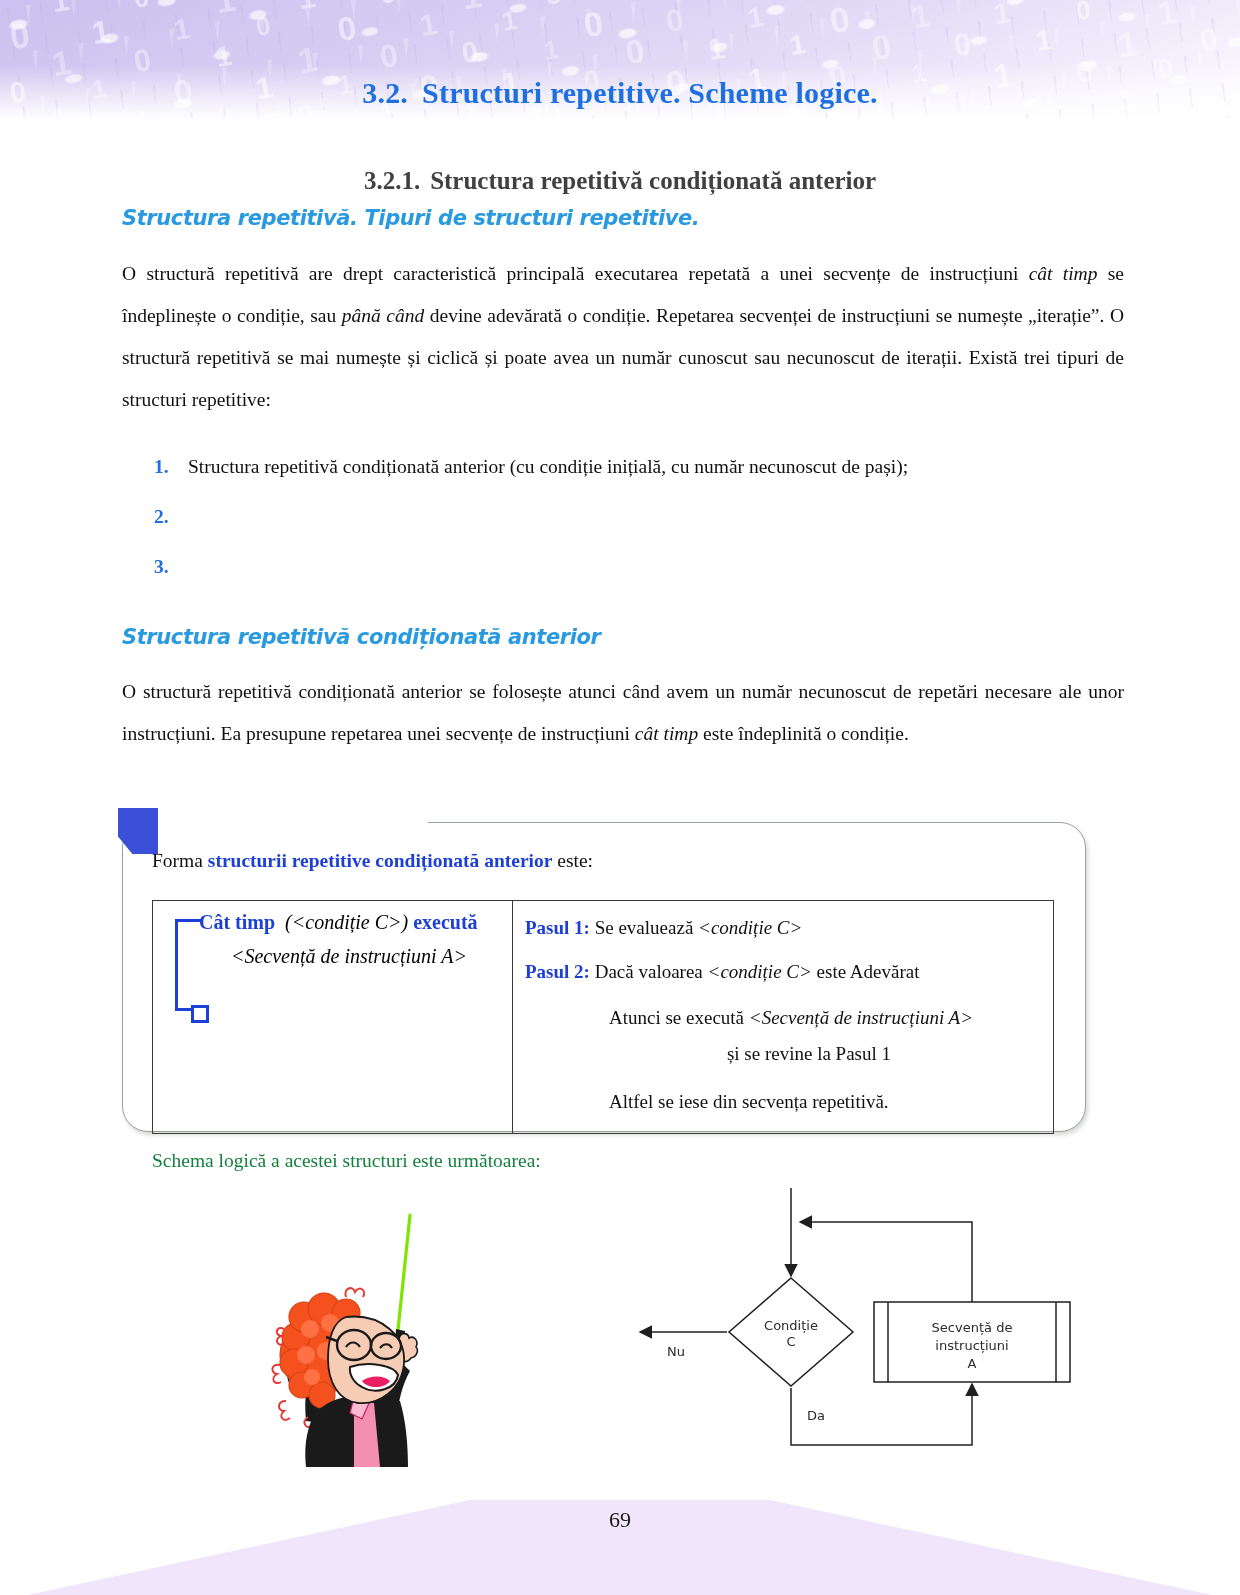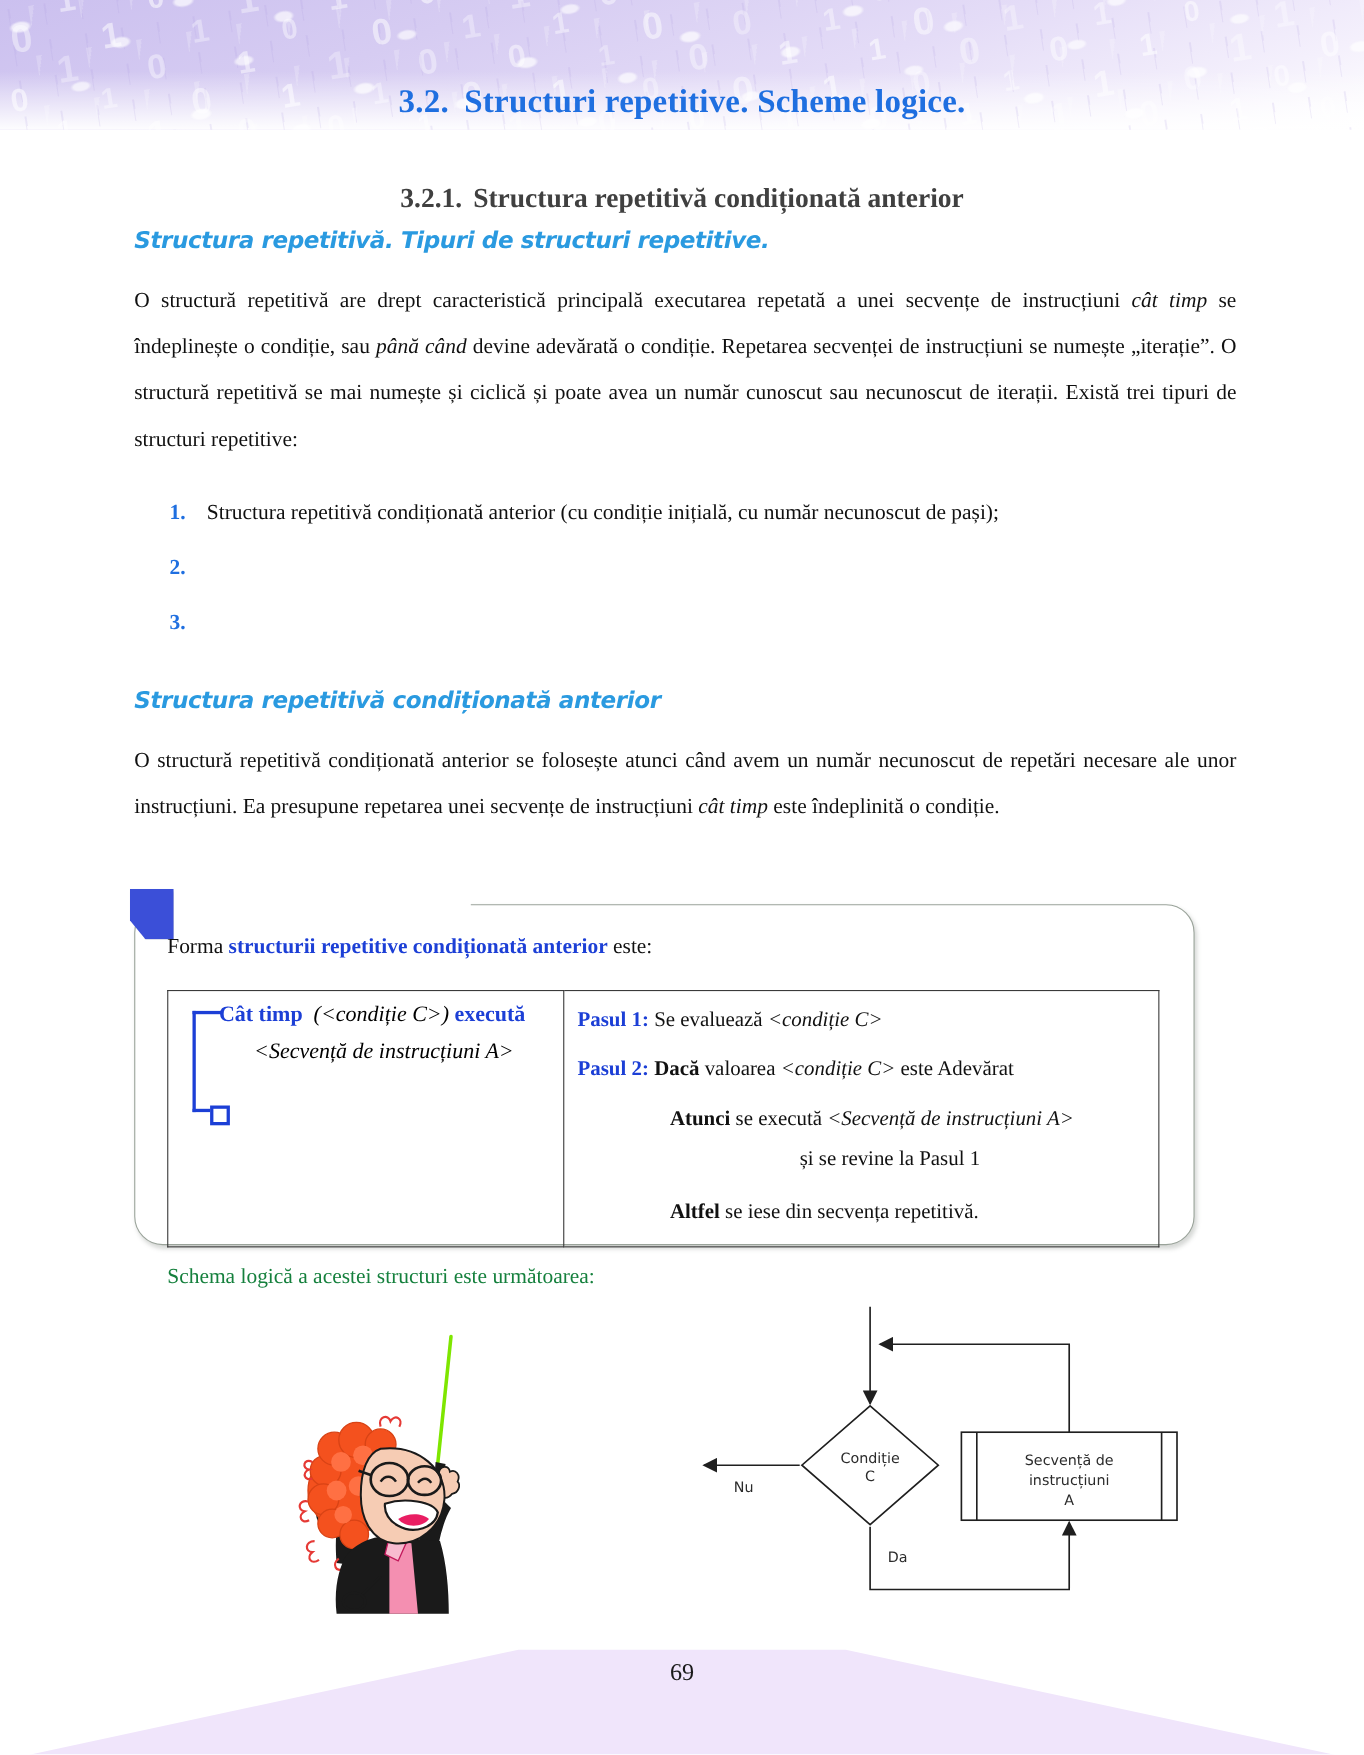--- a/index.html
+++ b/index.html
@@ -258,21 +258,21 @@
     font-style: italic;
   }
 
   .step-line {
     font-size: 19px;
     line-height: 30px;
     margin-bottom: 14px;
     color: #111;
   }
   .step-line .lbl { color: #1c3fd6; font-weight: bold; }
-  .step-line b { font-weight: bold; }
+  .step-line b { font-weight: normal; }
 
   .indent-1 { margin-left: 84px; margin-top: 16px; margin-bottom: 6px; }
   .indent-2 { margin-left: 84px; text-align: center; width: 400px; margin-bottom: 18px; }
   .indent-3 { margin-left: 84px; margin-bottom: 4px; }
 
   
   .schema-line {
     position: absolute;
     left: 152px;
     top: 1150px;

